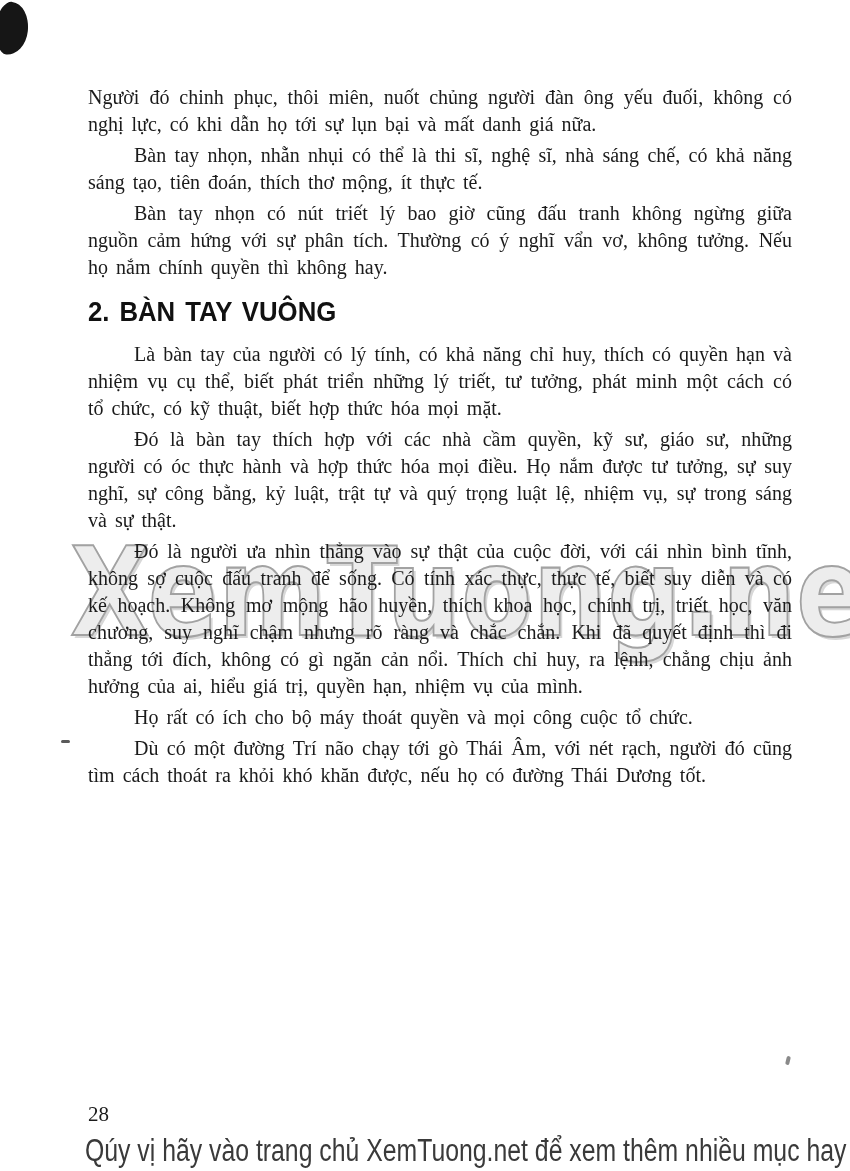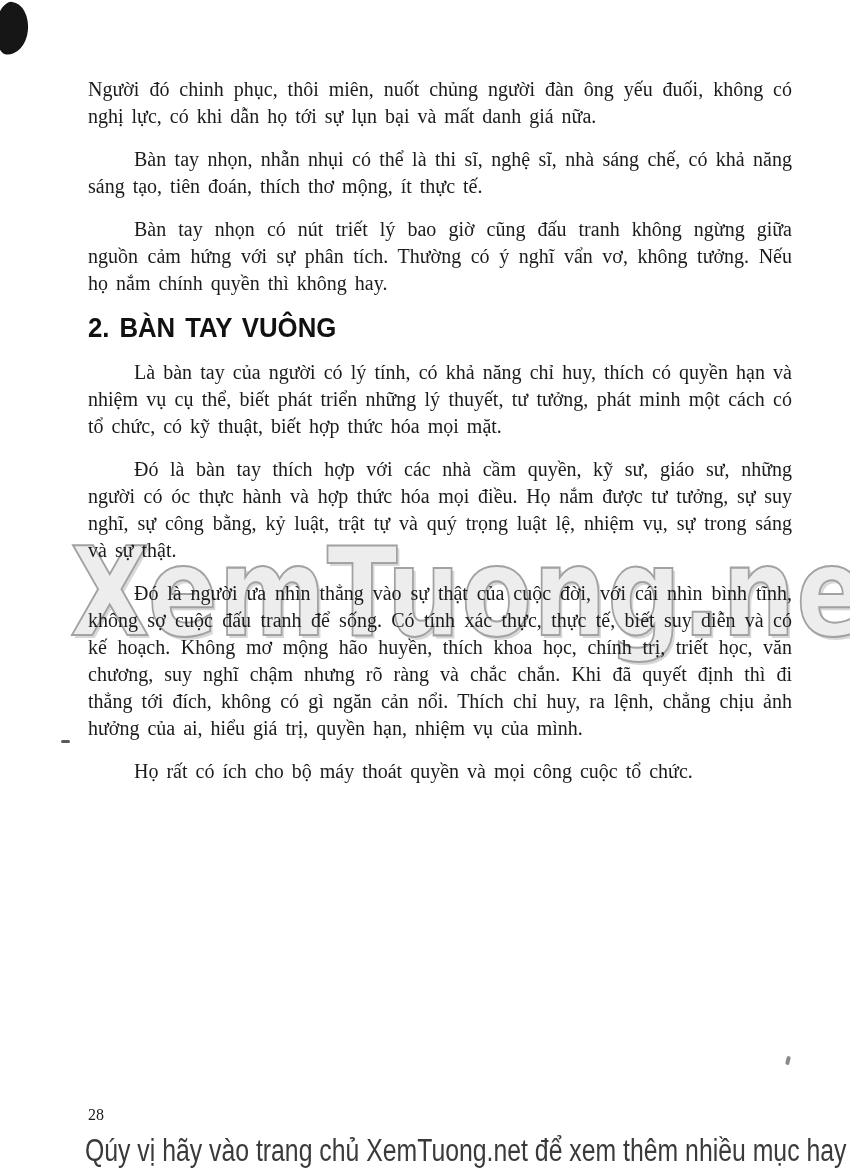--- a/index.html
+++ b/index.html
@@ -43,38 +43,38 @@
     white-space:nowrap;
     user-select:none;
   }
   .content{
     position:absolute;z-index:1;
     left:88px;top:76px;width:704px;
     font-size:20px;line-height:27px;
     text-align:justify;
     word-spacing:3px;
   }
-  .content p{margin-top:16px;text-indent:46px;}
-  .content p.first{margin-top:0;text-indent:0;}
+  .content p{margin-top:4px;text-indent:46px;}
+  .content p.first{margin-top:8px;text-indent:0;}
   .section-heading{
     margin:16px 0 14px;
     font-family:"Liberation Sans","DejaVu Sans",sans-serif;
     font-weight:bold;
     font-size:28px;line-height:30px;
     letter-spacing:0;
     color:#111;
     transform:scaleX(0.92);
     transform-origin:left center;
     white-space:nowrap;
     text-indent:0;
   }
   .page-number{
     position:absolute;z-index:1;
     left:88px;top:1101px;
-    font-size:16px;line-height:27px;
+    font-size:21px;line-height:27px;
   }
   .footer{
     position:absolute;z-index:1;
     left:0;right:0;bottom:3px;
     text-align:center;
     font-family:"Liberation Sans","DejaVu Sans",sans-serif;
     font-size:31px;line-height:34px;
     color:var(--footer-text);
     transform:scaleX(0.8);
     transform-origin:center bottom;
@@ -92,23 +92,24 @@
 
   <div class="watermark">XemTuong.net</div>
 
   <div class="content">
     <p class="first">Người đó chinh phục, thôi miên, nuốt chủng người đàn ông yếu đuối, không có nghị lực, có khi dẫn họ tới sự lụn bại và mất danh giá nữa.</p>
     <p>Bàn tay nhọn, nhẵn nhụi có thể là thi sĩ, nghệ sĩ, nhà sáng chế, có khả năng sáng tạo, tiên đoán, thích thơ mộng, ít thực tế.</p>
     <p>Bàn tay nhọn có nút triết lý bao giờ cũng đấu tranh không ngừng giữa nguồn cảm hứng với sự phân tích. Thường có ý nghĩ vẩn vơ, không tưởng. Nếu họ nắm chính quyền thì không hay.</p>
 
     <h2 class="section-heading">2. BÀN TAY VUÔNG</h2>
 
-    <p>Là bàn tay của người có lý tính, có khả năng chỉ huy, thích có quyền hạn và nhiệm vụ cụ thể, biết phát triển những lý thuyết, tư tưởng, phát minh một cách có tổ chức, có kỹ thuật, biết hợp thức hóa mọi mặt.</p>
+    <p>Là bàn tay của người có lý tính, có khả năng chỉ huy, thích có quyền hạn và nhiệm vụ cụ thể, biết phát triển những lý triết, tư tưởng, phát minh một cách có tổ chức, có kỹ thuật, biết hợp thức hóa mọi mặt.</p>
     <p>Đó là bàn tay thích hợp với các nhà cầm quyền, kỹ sư, giáo sư, những người có óc thực hành và hợp thức hóa mọi điều. Họ nắm được tư tưởng, sự suy nghĩ, sự công bằng, kỷ luật, trật tự và quý trọng luật lệ, nhiệm vụ, sự trong sáng và sự thật.</p>
     <p>Đó là người ưa nhìn thẳng vào sự thật của cuộc đời, với cái nhìn bình tĩnh, không sợ cuộc đấu tranh để sống. Có tính xác thực, thực tế, biết suy diễn và có kế hoạch. Không mơ mộng hão huyền, thích khoa học, chính trị, triết học, văn chương, suy nghĩ chậm nhưng rõ ràng và chắc chắn. Khi đã quyết định thì đi thẳng tới đích, không có gì ngăn cản nổi. Thích chỉ huy, ra lệnh, chẳng chịu ảnh hưởng của ai, hiểu giá trị, quyền hạn, nhiệm vụ của mình.</p>
     <p>Họ rất có ích cho bộ máy thoát quyền và mọi công cuộc tổ chức.</p>
+    <p>Dù có một đường Trí não chạy tới gò Thái Âm, với nét rạch, người đó cũng tìm cách thoát ra khỏi khó khăn được, nếu họ có đường Thái Dương tốt.</p>
   </div>
 
   <div class="page-number">28</div>
 
   <div class="footer">Qúy vị hãy vào trang chủ XemTuong.net để xem thêm nhiều mục hay khác</div>
 
 </div>
 
 </body></html>

